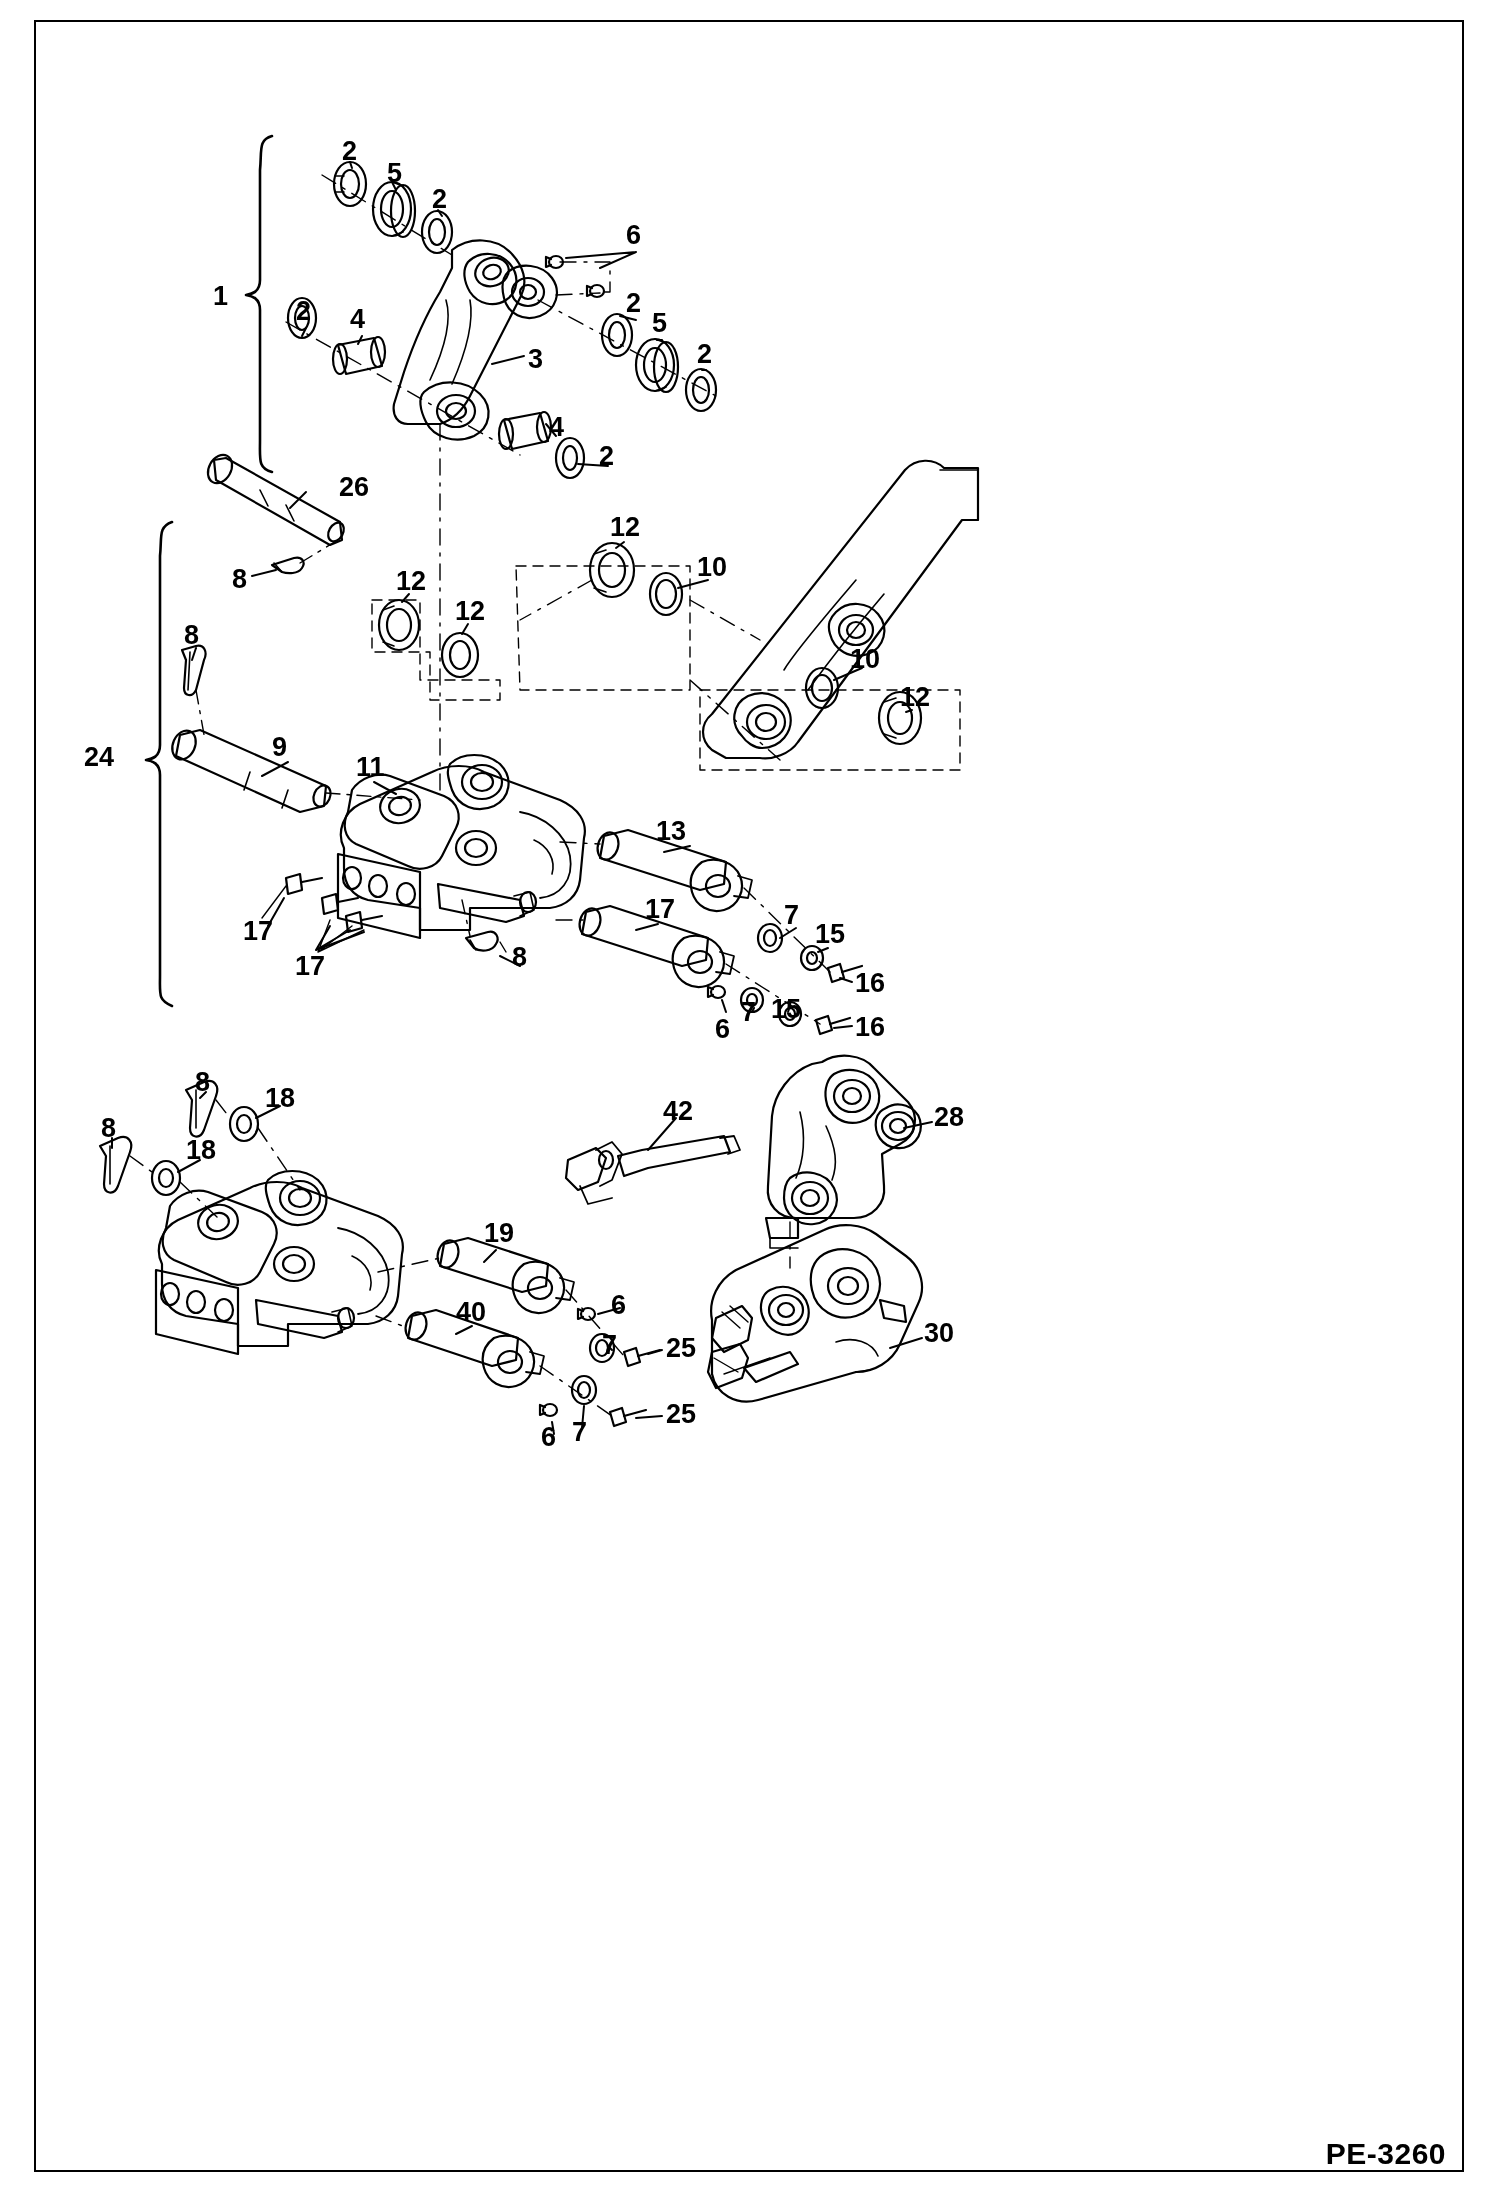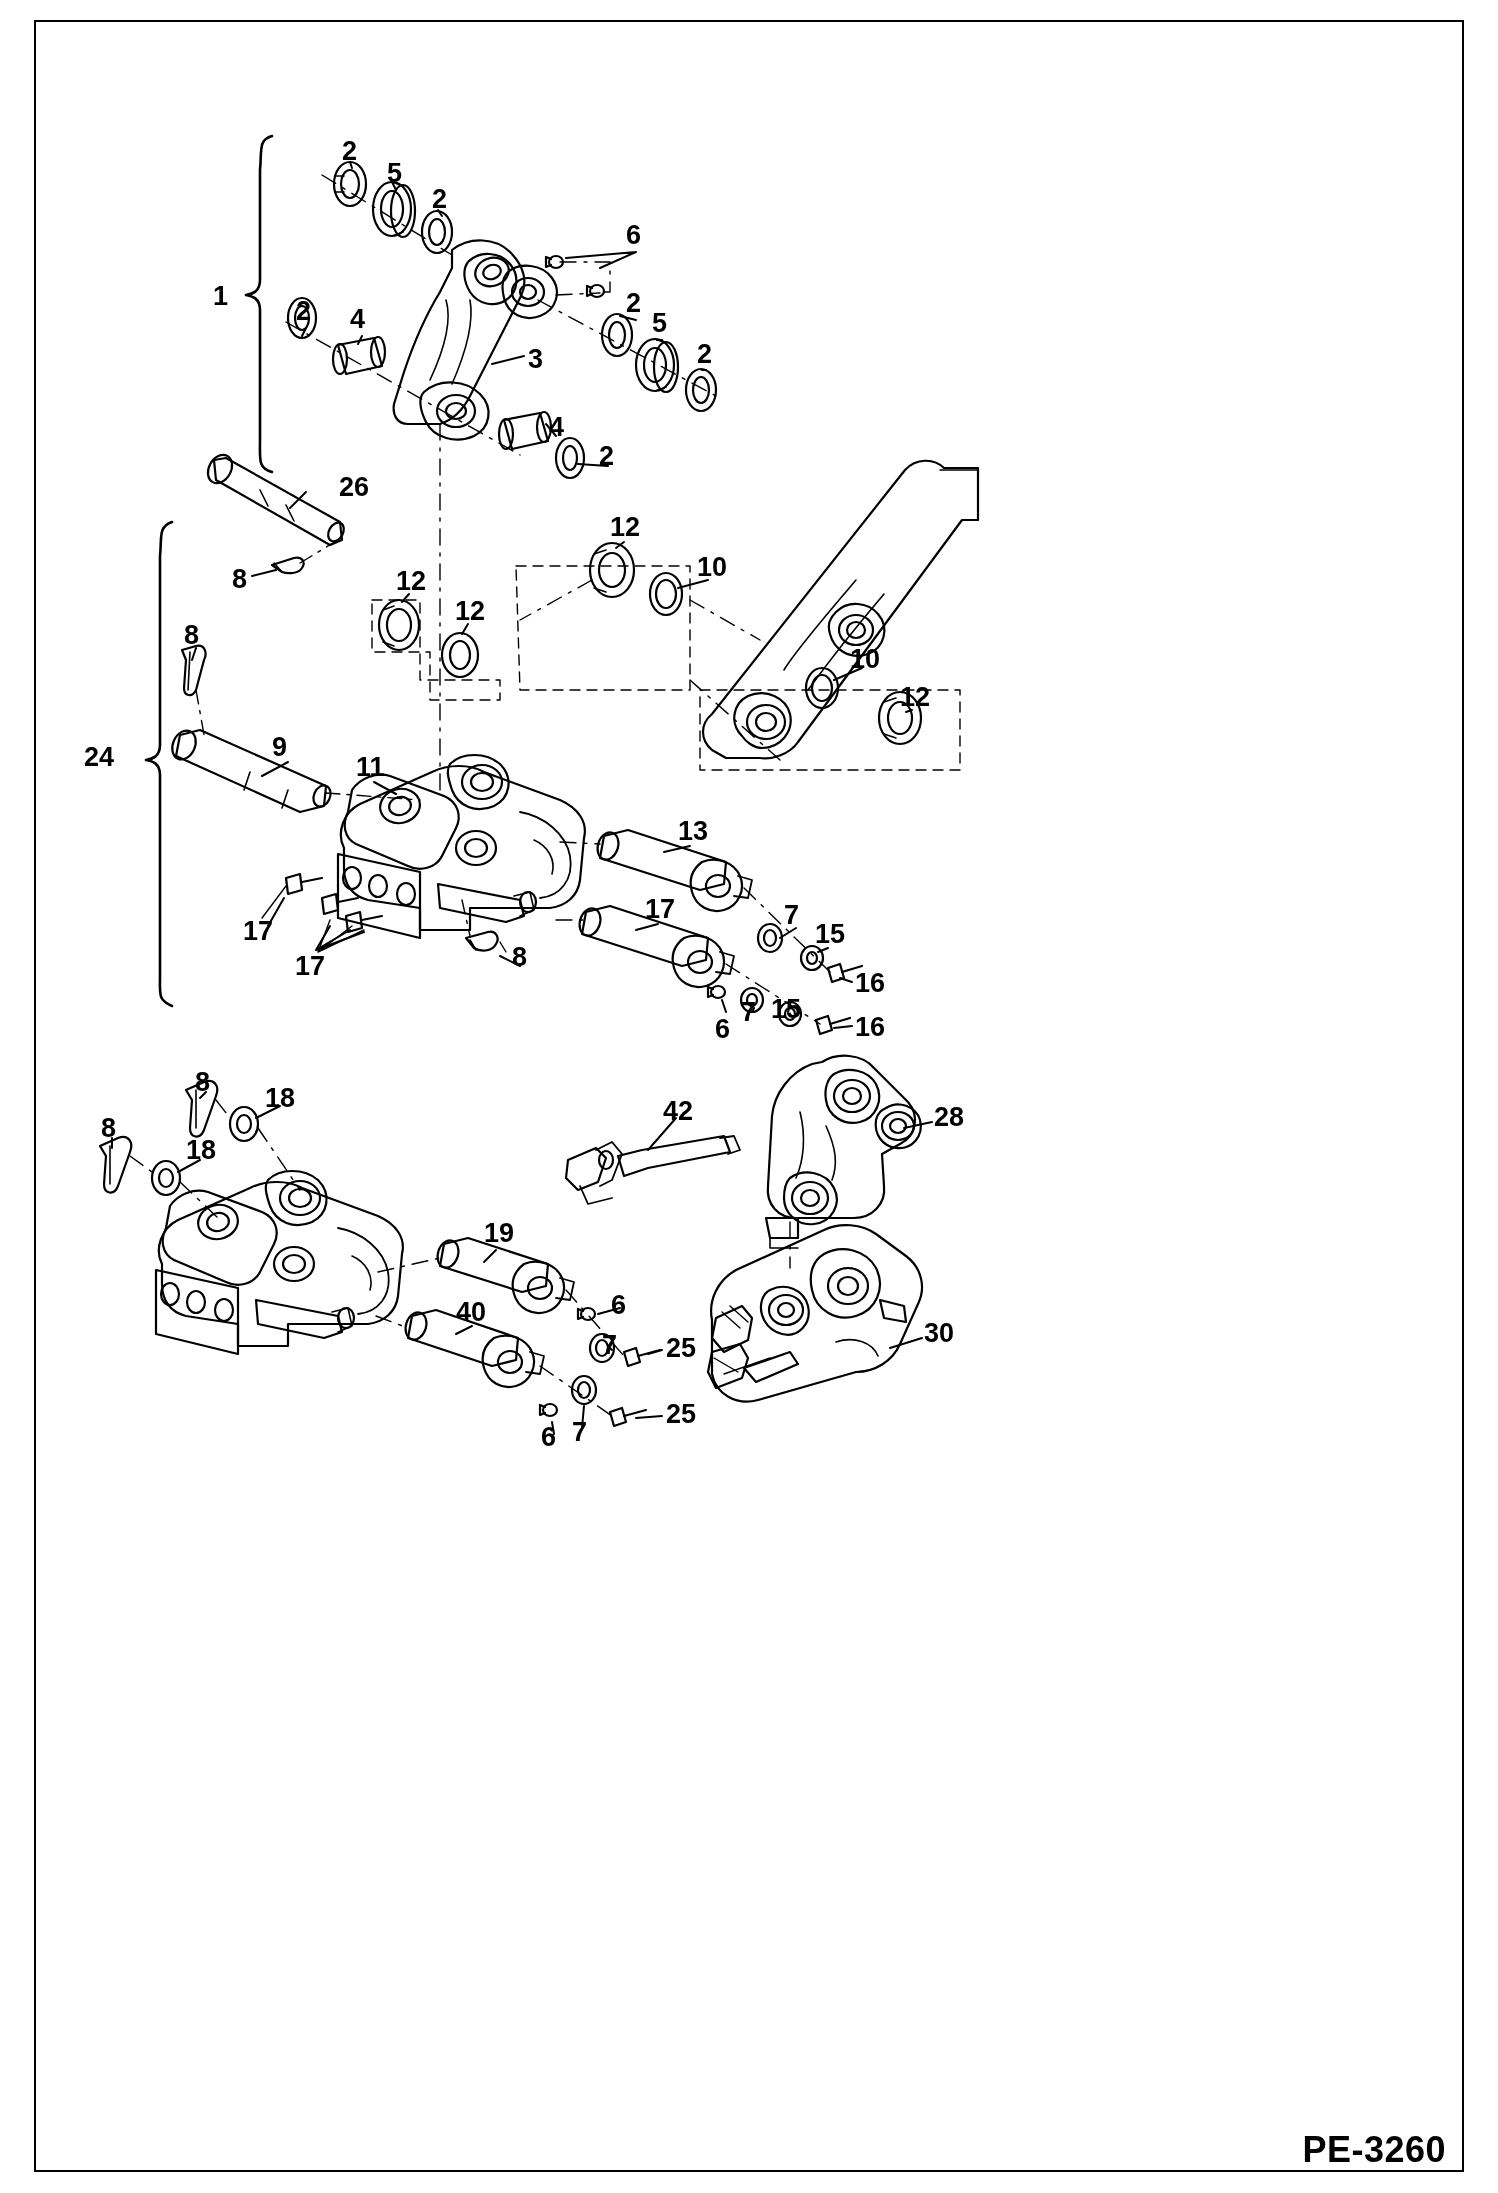--- a/index.html
+++ b/index.html
@@ -40,21 +40,21 @@
     font-weight: bold;
     color: #000;
     line-height: 1;
     white-space: nowrap;
   }
   #figno {
     position: absolute;
     right: 52px;
     bottom: 22px;
     font-family: "Liberation Sans", sans-serif;
-    font-size: 36px;
+    font-size: 30px;
     font-weight: bold;
     letter-spacing: 0.5px;
     color: #000;
     margin-top: 32px;
   }
 </style>
 </head>
 <body>
 
 <div id="page">
@@ -415,21 +415,21 @@
   <div class="callout" style="left:610px; top:514px;">12</div>
   <div class="callout" style="left:697px; top:554px;">10</div>
   <div class="callout" style="left:396px; top:568px;">12</div>
   <div class="callout" style="left:455px; top:598px;">12</div>
   <div class="callout" style="left:184px; top:622px;">8</div>
   <div class="callout" style="left:850px; top:646px;">10</div>
   <div class="callout" style="left:900px; top:684px;">12</div>
   <div class="callout" style="left:84px; top:744px;">24</div>
   <div class="callout" style="left:272px; top:734px;">9</div>
   <div class="callout" style="left:356px; top:754px;">11</div>
-  <div class="callout" style="left:678px; top:818px;text-align:right;">13</div>
+  <div class="callout" style="left:656px; top:818px;text-align:right;">13</div>
   <div class="callout" style="left:645px; top:896px;">17</div>
   <div class="callout" style="left:243px; top:918px;">17</div>
   <div class="callout" style="left:784px; top:902px;">7</div>
   <div class="callout" style="left:815px; top:921px;">15</div>
   <div class="callout" style="left:295px; top:953px;">17</div>
   <div class="callout" style="left:512px; top:944px;">8</div>
   <div class="callout" style="left:855px; top:970px;">16</div>
   <div class="callout" style="left:715px; top:1016px;">6</div>
   <div class="callout" style="left:741px; top:999px;">7</div>
   <div class="callout" style="left:771px; top:996px;">15</div>

